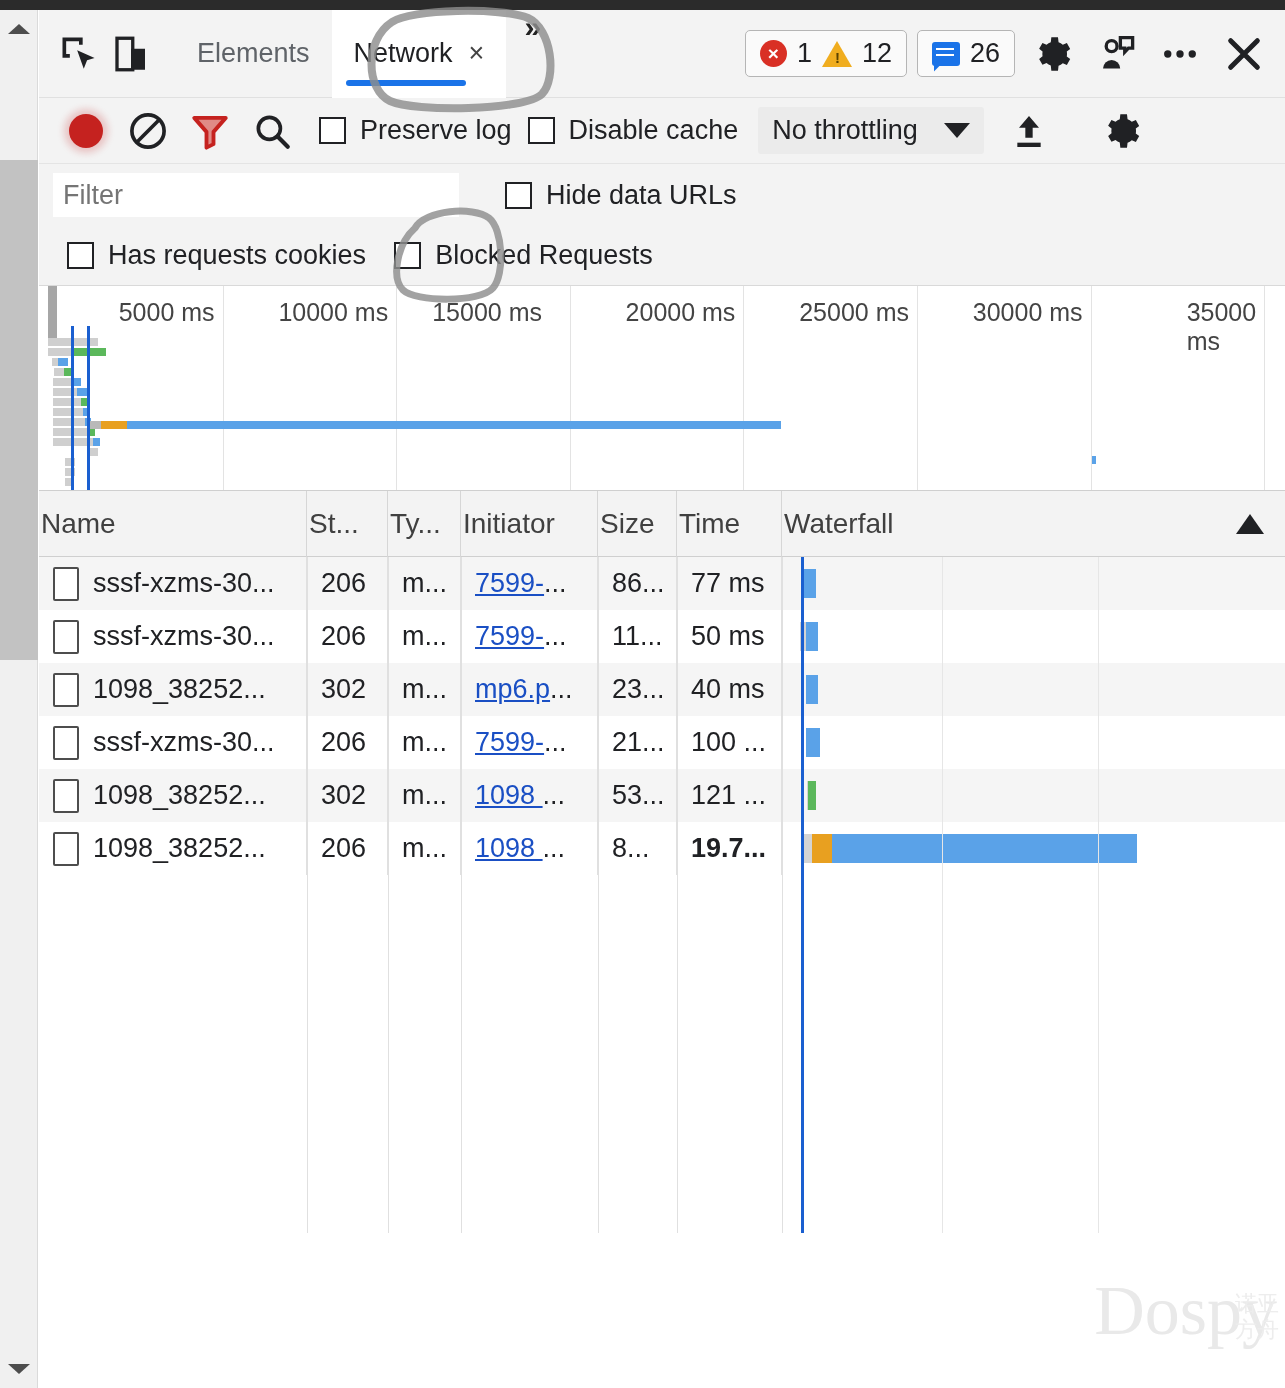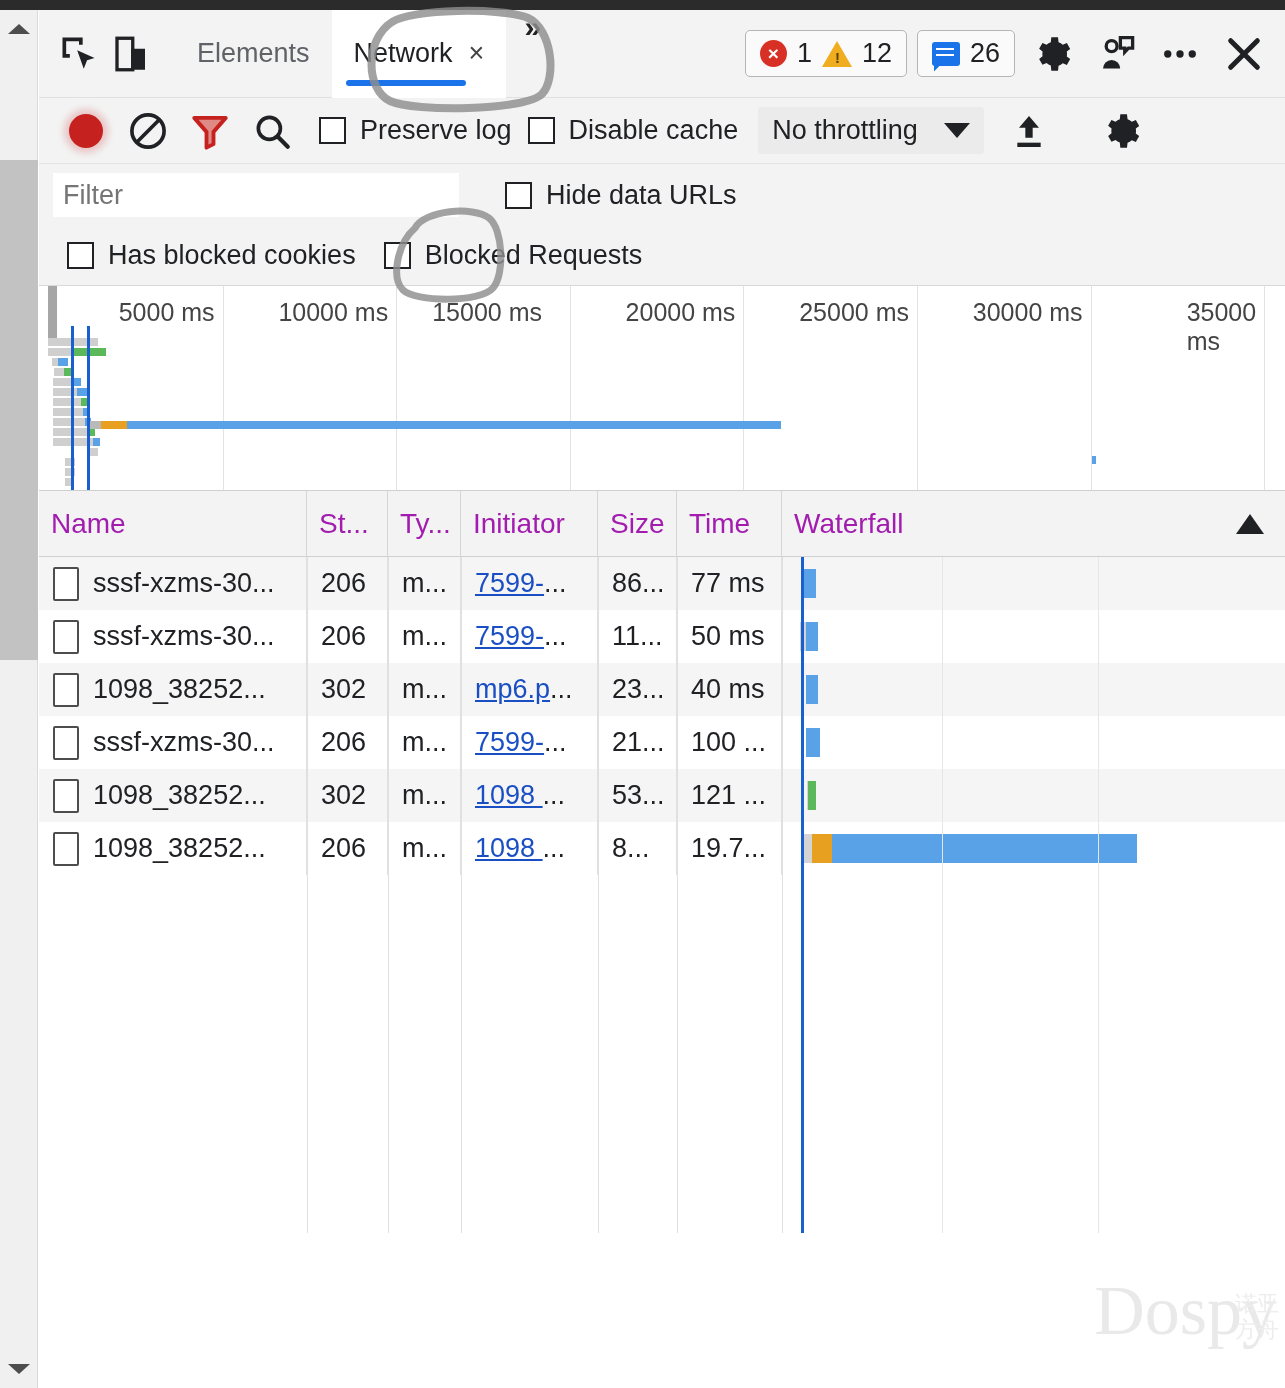--- a/index.html
+++ b/index.html
@@ -104,21 +104,21 @@
   .ov-grid { position:absolute; inset:0; }
   .ov-vline { position:absolute; top:0; bottom:0; width:1px; background:#e3e3e3; }
   .ov-label { position:absolute; top:12px; font-size:25px; color:#444; transform:translateX(-100%); padding-right:8px; }
   .ov-handle { position:absolute; left:9px; top:0; width:9px; height:52px; background:#a6a6a6; }
   .ov-marker { position:absolute; top:40px; bottom:0; width:3px; background:#1a5fd0; }
   .ov-bar { position:absolute; height:8px; }
 
   
   .table-wrap { position:relative; height:742px; background:#ffffff; overflow:hidden; }
   .thead { display:flex; height:66px; background:#f3f3f3; border-bottom:1px solid #cfcfcf; align-items:center; }
-  .th { font-size:28px; color:#a21caf; padding-left:12px; border-right:1px solid #d6d6d6; height:66px; line-height:66px; overflow:hidden; white-space:nowrap; }
+  .th { font-size:28px; color:#404040; padding-left:2px; border-right:1px solid #d6d6d6; height:66px; line-height:66px; overflow:hidden; white-space:nowrap; }
   .th:last-child { border-right:none; }
   .sort-caret { width:0;height:0;border-left:14px solid transparent;border-right:14px solid transparent;border-bottom:20px solid #202124; margin-left:auto; margin-right:20px; }
   .trow { display:flex; height:53px; align-items:center; }
   .trow.odd { background:#f5f5f5; }
   .td { font-size:27px; color:#202124; padding-left:14px; border-right:1px solid #e0e0e0; height:53px; line-height:53px; overflow:hidden; white-space:nowrap; }
   .td:last-child { border-right:none; }
   .td.name { display:flex; align-items:center; gap:14px; }
   .file-ico { width:26px; height:34px; border:2px solid #4d4d4d; border-radius:2px; background:#fff; flex:none; }
   .link { color:#1a4fc4; text-decoration:underline; }
   .wf-cell { position:relative; height:53px; flex:none; }
@@ -298,21 +298,21 @@
       <label class="cb-label" style="margin-left:46px">
         <span class="cbox"></span>
         <span>Hide data URLs</span>
       </label>
     </div>
 
 
     <div class="cookierow">
       <label class="cb-label" style="margin-left:0">
         <span class="cbox"></span>
-        <span>Has blocked cookies</span>
+        <span>Has requests cookies</span>
       </label>
       <label class="cb-label" style="margin-left:0">
         <span class="cbox"></span>
         <span>Blocked Requests</span>
       </label>
     </div>
 
     <div class="overview">
       <div class="ov-handle"></div>
       <div class="ov-grid" id="ov-grid">
@@ -471,21 +471,21 @@
           </div>
           <div class="trow">
             <div class="td name" style="width: 268px; flex: 0 0 auto;">
               <span class="file-ico"></span>
               <span>1098_38252...</span>
             </div>
             <div class="td" style="width: 81px; flex: 0 0 auto;">206</div>
             <div class="td" style="width: 73px; flex: 0 0 auto;">m...</div>
             <div class="td" style="width: 137px; flex: 0 0 auto;"><a class="link" href="#">1098 </a><span>...</span></div>
             <div class="td" style="width: 79px; flex: 0 0 auto;">8...</div>
-            <div class="td" style="width: 105px; flex: 0 0 auto;">19.7...</div>
+            <div class="td" style="width: 105px; flex: 0 0 auto; font-weight: bold;">19.7...</div>
             <div class="wf-cell" style="width: 502px;">
               <div class="wf-col" style="left: 160px;"></div>
               <div class="wf-col" style="left: 316px;"></div>
               <div class="wf-line" style="left: 19px;"></div>
               <div class="wf-seg" style="left: 20px; width: 10px; background: rgb(212, 212, 212);"></div>
               <div class="wf-seg" style="left: 30px; width: 20px; background: rgb(232, 160, 32);"></div>
               <div class="wf-seg" style="left: 50px; width: 305px; background: rgb(90, 162, 232);"></div>
             </div>
           </div>
         </div>

